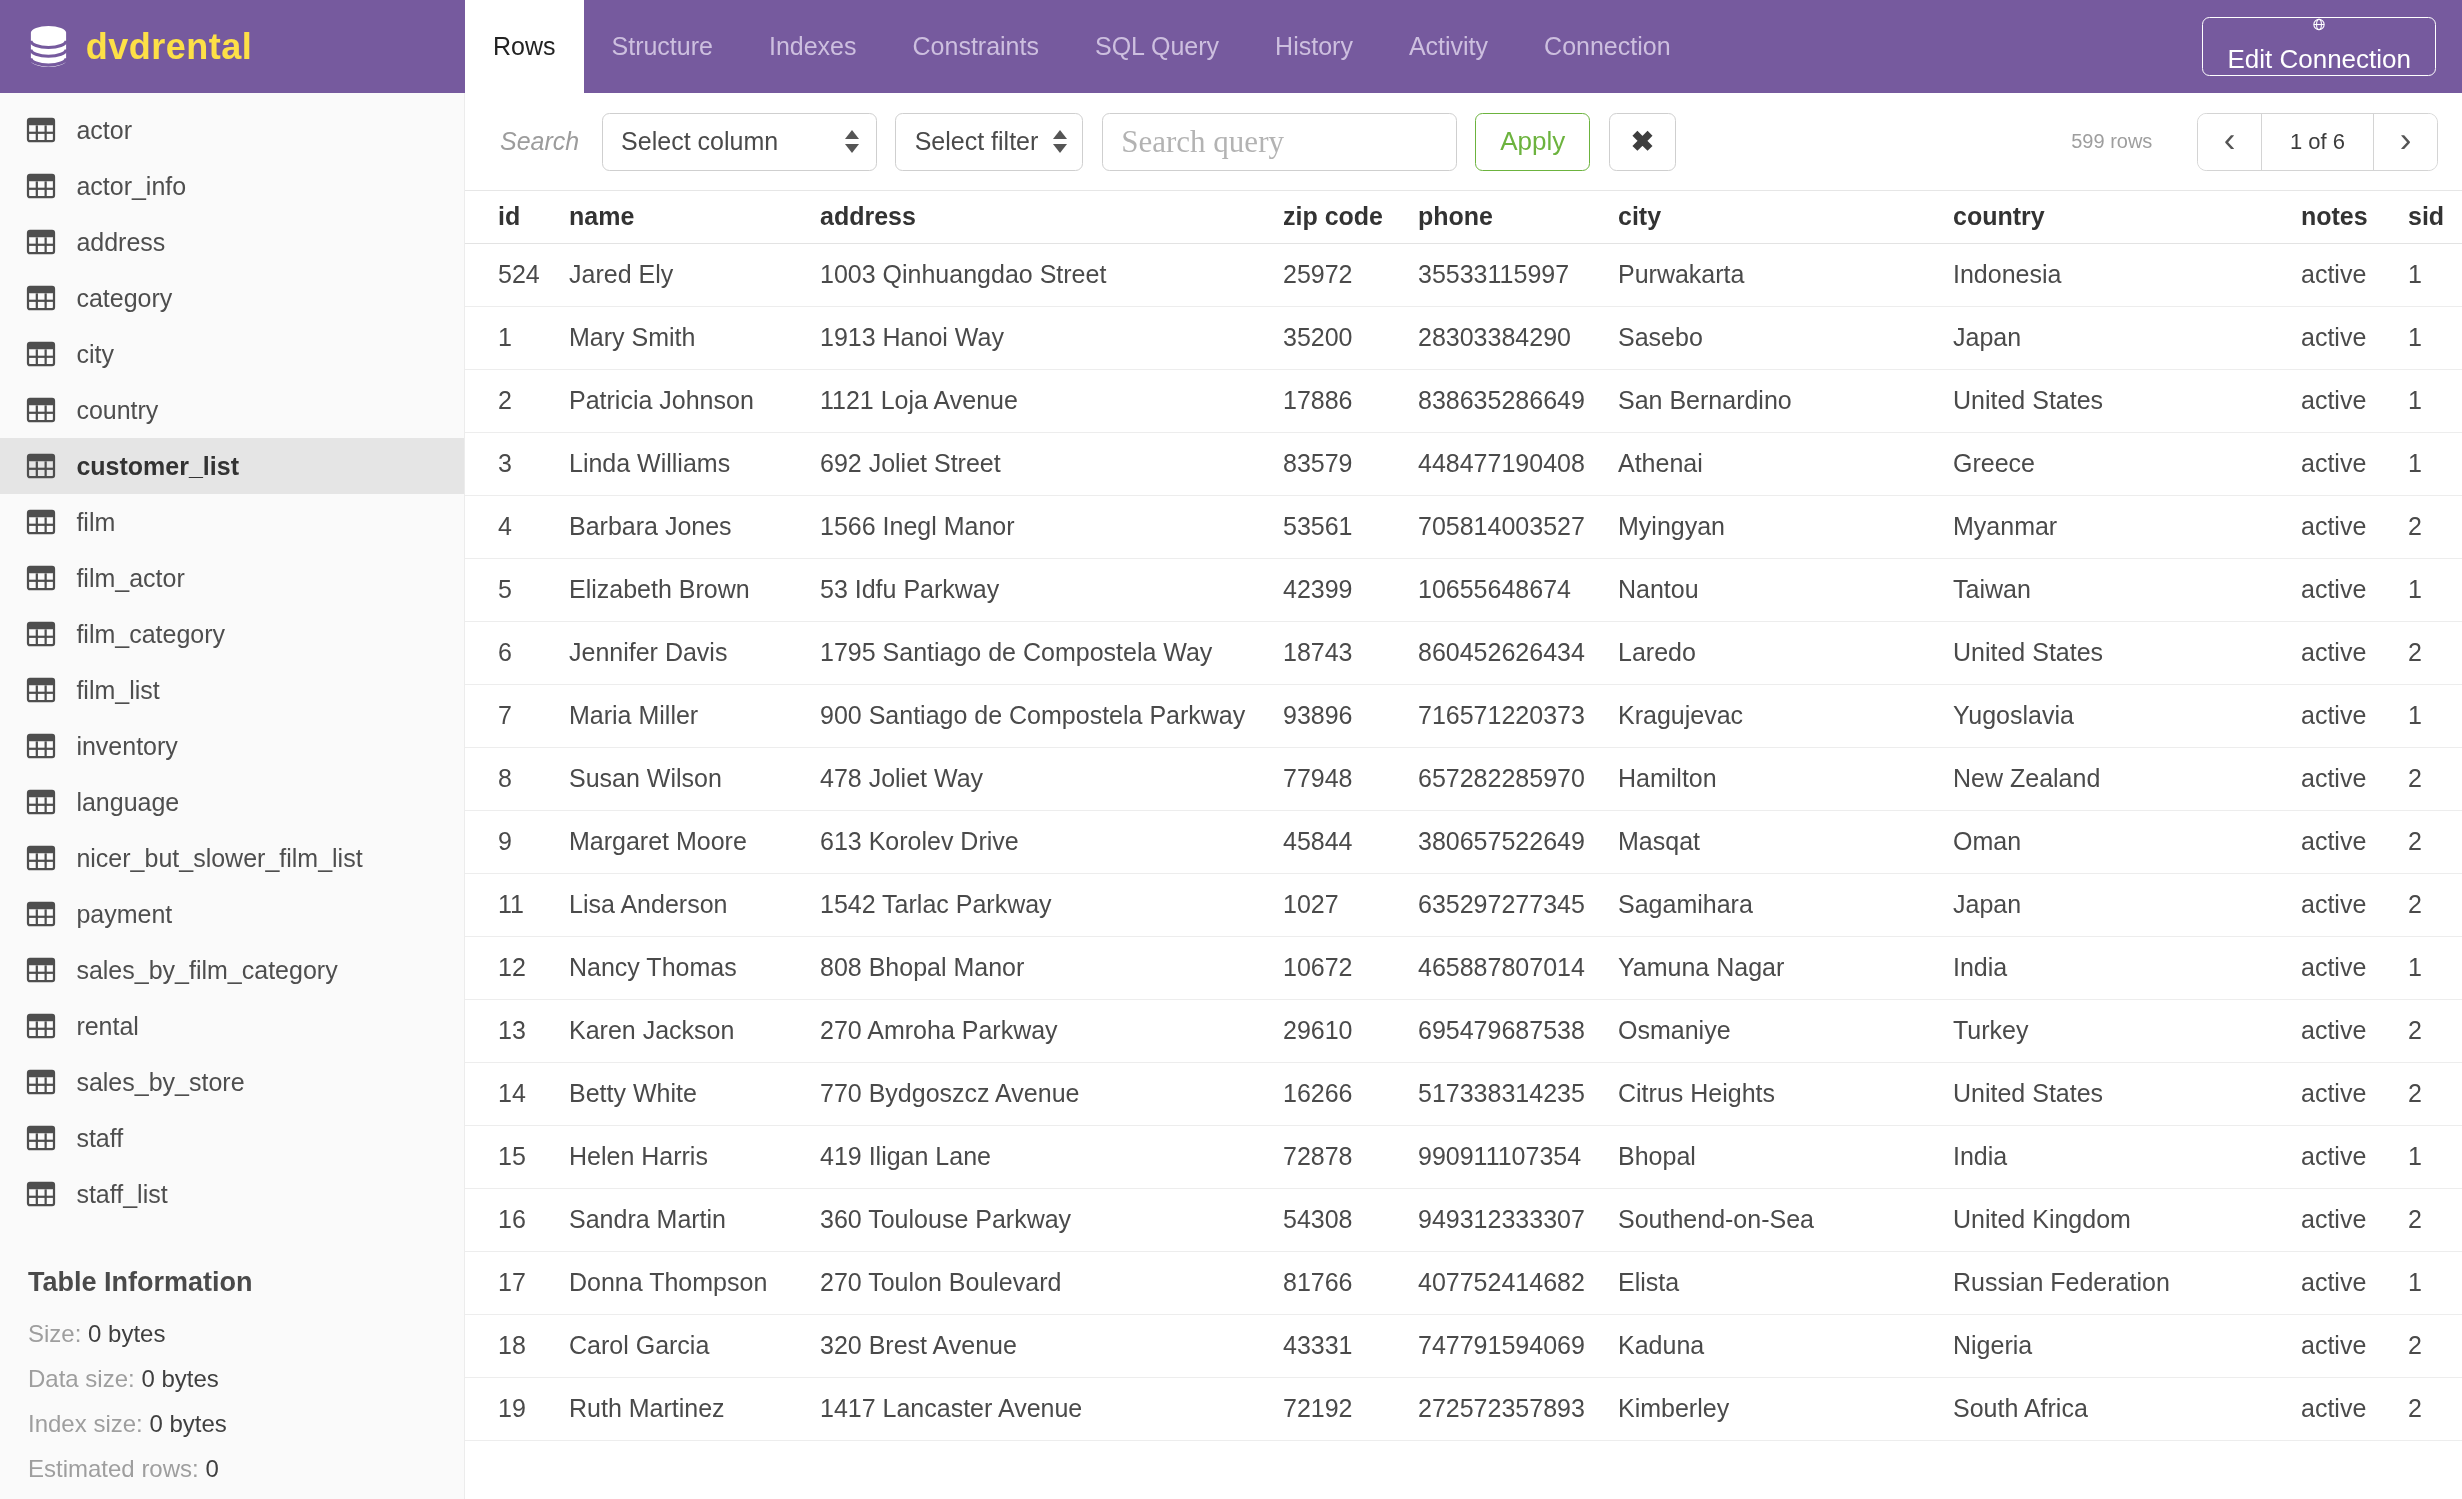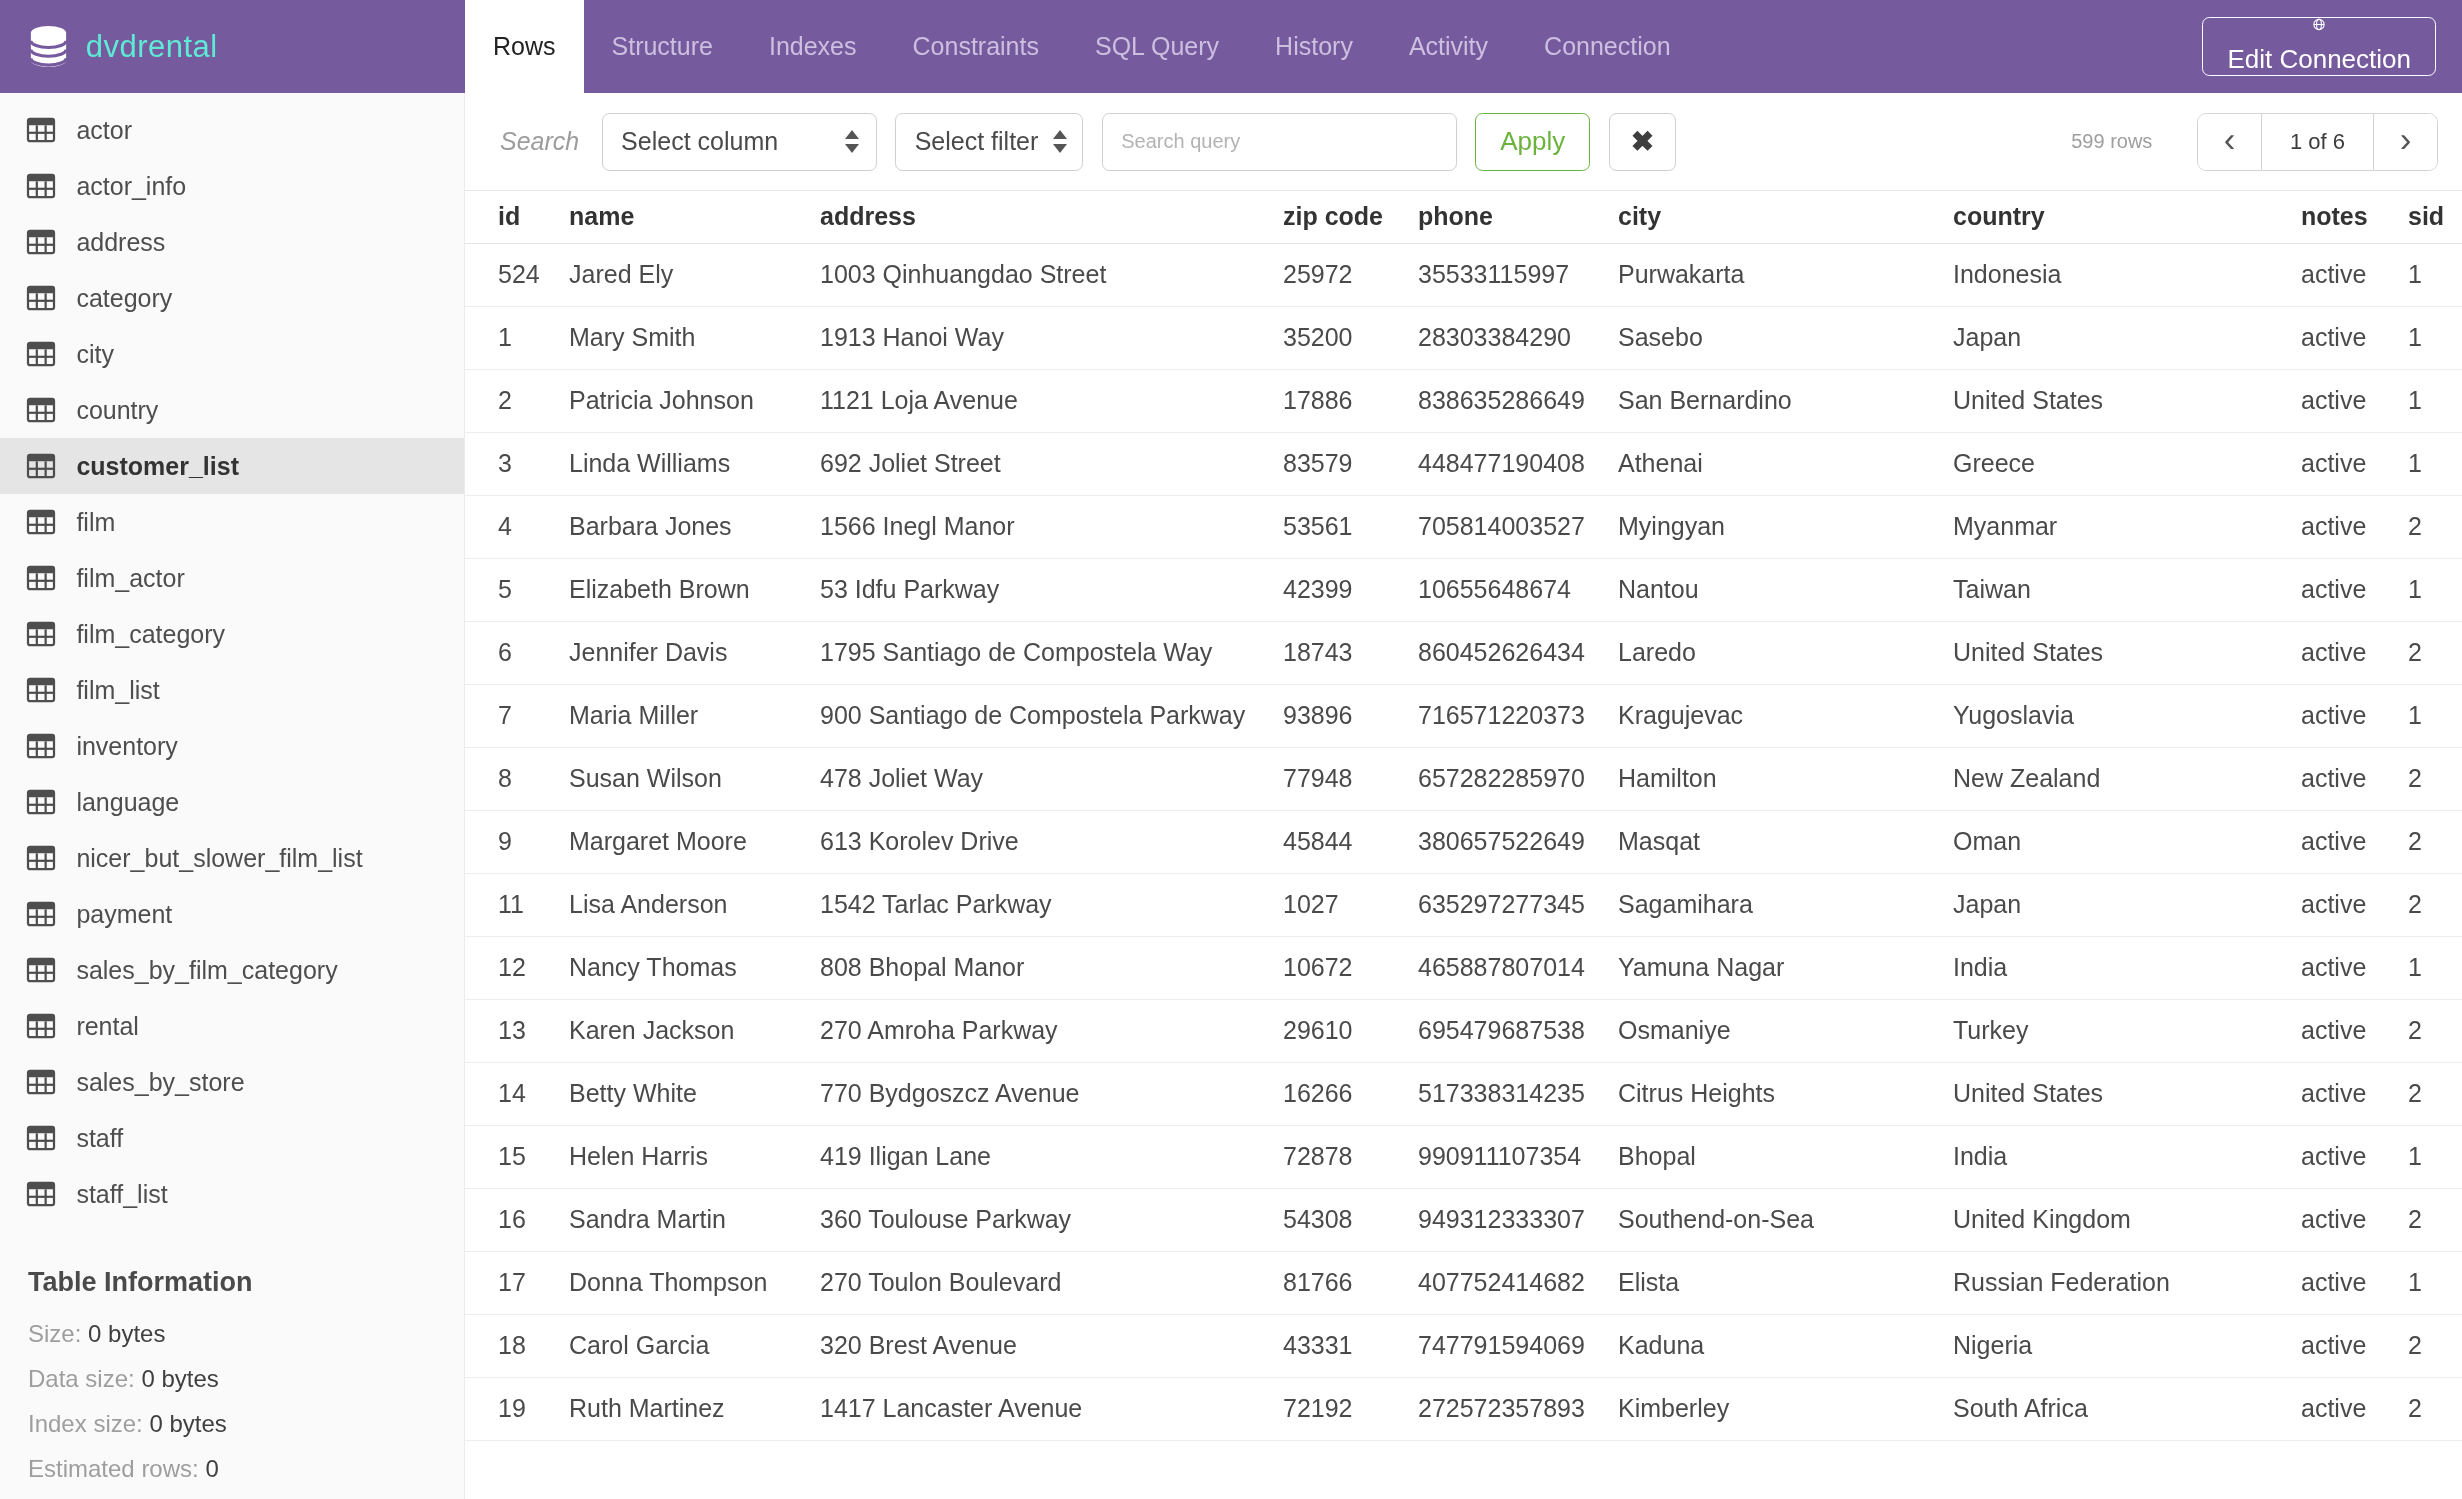--- a/index.html
+++ b/index.html
@@ -12,21 +12,21 @@
 
   
   .topbar {
     position: absolute; top: 0; left: 0; right: 0; height: 93px;
     background: #765A9E; display: flex; align-items: stretch;
   }
   .brand {
     width: 465px; display: flex; align-items: center; gap: 16.7px;
     padding-left: 28px; flex: 0 0 auto;
   }
-  .brand-title { color: #5eead4; font-size: 31px; font-weight: normal; letter-spacing: 0.5px; }
+  .brand-title { color: #fde047; font-size: 36px; font-weight: bold; letter-spacing: 0.5px; }
   .tabs { display: flex; align-items: stretch; flex: 0 0 auto; }
   .tab {
     display: flex; align-items: center; padding: 0 28px;
     font-size: 25px; color: #CDBFDF; cursor: default; white-space: nowrap;
   }
   .tab.active { background: #ffffff; color: #222; }
   .topbar-spacer { flex: 1 1 auto; }
   .edit-conn {
     align-self: center; margin-right: 26px; height: 59px;
     border: 1.9px solid #ffffff; border-radius: 7.4px; background: transparent;
@@ -66,22 +66,22 @@
     font-size: 25px; color: #4A4A4A; padding: 0 16.7px 0 18.6px; white-space: nowrap;
   }
   .sel-col { width: 275px; }
   .sel-filter { width: 188px; }
   .arrows { display: flex; flex-direction: column; align-items: center; margin-left: 15px; }
   .tri { width: 0; height: 0; border-left: 7.4px solid transparent; border-right: 7.4px solid transparent; }
   .tri.up { border-bottom: 9.3px solid #555; margin-bottom: 4.6px; }
   .tri.down { border-top: 9.3px solid #555; }
   .query-input {
     width: 355px; height: 58px; border: 1.9px solid #CFCFCF; border-radius: 7.4px;
-    font-size: 20px; color: #4A4A4A; padding: 0 18.6px; outline: none;
-    font-family: Liberation Sans, sans-serif;
+    font-size: 31px; color: #4A4A4A; padding: 0 18.6px; outline: none;
+    font-family: Liberation Serif, serif;
   }
   .query-input::placeholder { color: #B3B3B3; }
   .apply-btn {
     height: 58px; padding: 0 24px; background: #fff; border: 1.9px solid #6CB33E;
     border-radius: 7.4px; color: #6CB33E; font-size: 26px;
     font-family: "Liberation Sans", sans-serif;
   }
   .clear-btn {
     height: 58px; width: 67px; background: #fff; border: 1.9px solid #CFCFCF;
     border-radius: 7.4px; color: #3E3E3E; font-size: 28px; font-weight: bold;

